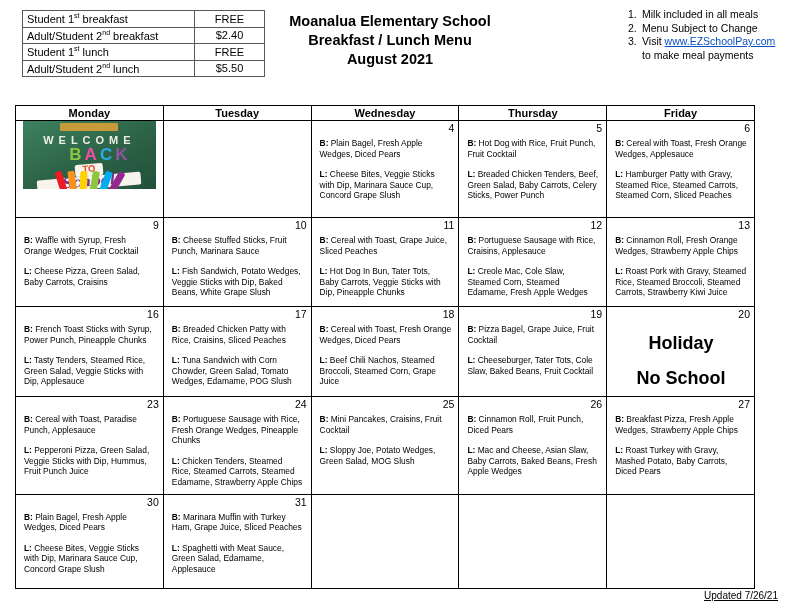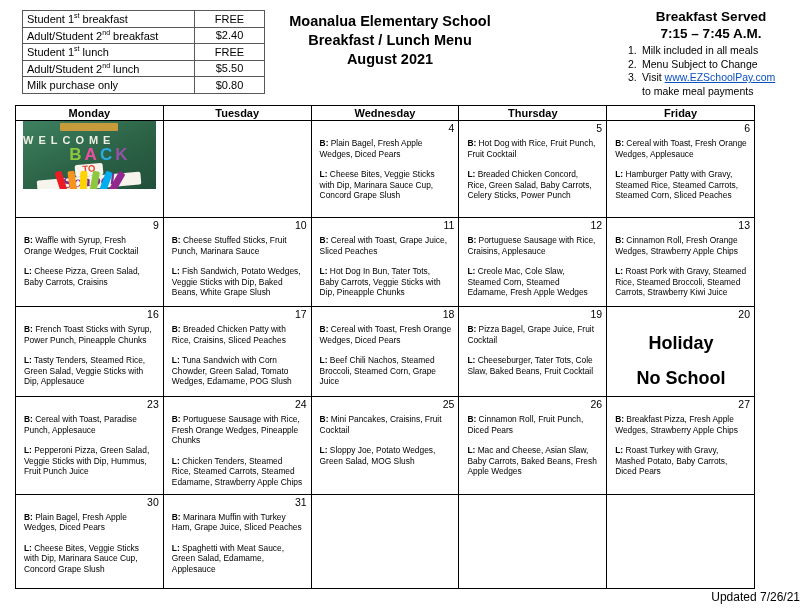--- a/index.html
+++ b/index.html
@@ -39,42 +39,42 @@
   .holiday { margin-top:14px; text-align:center; font-weight:bold; font-size:18px; line-height:1; }
   .holiday div + div { margin-top:17px; }
 
   
   td.img-cell { padding:0 7px; background:#fff; }
   .art { position:relative; width:100%; height:100%; overflow:hidden; }
 
   .art.welcome { background:linear-gradient(155deg,#3d8160 0%,#2c6246 55%,#21503a 100%); }
   .ribbon { position:absolute; top:2px; left:50%; transform:translateX(-50%);
             width:58px; height:8px; background:#c79a3a; border-radius:1px; }
-  .wl1 { margin-top:14px; text-align:left; color:#efeee2; font-weight:bold;
+  .wl1 { margin-top:14px; text-align:center; color:#efeee2; font-weight:bold;
          font-size:11px; letter-spacing:5px; }
   .wl2 { text-align:center; font-weight:bold; font-size:17px; letter-spacing:3px; line-height:17px;padding-left:21px; }
   .wl3 { width:28px; margin:1px auto 0; background:#f6f4ec; color:#e8442a; font-weight:bold;
          font-size:9.5px; text-align:center; transform:rotate(-5deg); padding:0 0 1px; border-radius:2px; }
   .wl4 { width:104px; margin:1px auto 0; background:#f6f4ec; color:#7b2f8e; font-weight:bold;
          font-style:italic; font-family:"DejaVu Serif", serif; font-size:14px; text-align:center;
          transform:rotate(-5deg); padding:0 0 2px; border-radius:2px; }
   .pens { position:absolute; bottom:-6px; left:0; right:0; display:flex; justify-content:center; gap:4px; }
   .pens i { display:block; width:7px; height:24px; border-radius:2px; }
   .pens i:nth-child(1){ transform:rotate(-18deg); }
   .pens i:nth-child(2){ transform:rotate(-8deg); }
   .pens i:nth-child(3){ transform:rotate(2deg); }
   .pens i:nth-child(4){ transform:rotate(10deg); }
   .pens i:nth-child(5){ transform:rotate(20deg); }
   .pens i:nth-child(6){ transform:rotate(30deg); }
 
   .art.kids { background:#fff; }
 
   
   .disclaimer { position:absolute; left:0; right:0; top:588px; text-align:center; font-size:10.5px; }
-  .updated { position:absolute; right:0; top:590px; font-size:12px; }
+  .updated { position:absolute; right:22px; top:590px; font-size:10px;text-decoration:underline; }
 </style>
 </head>
 <body>
 
 <div class="page">
 
   <table class="price-table">
     <tbody id="price-body">
         <tr>
           <td class="pt-label"><span>Student 1</span><sup>st</sup><span> breakfast</span></td>
@@ -84,39 +84,31 @@
           <td class="pt-label"><span>Adult/Student 2</span><sup>nd</sup><span> breakfast</span></td>
           <td class="pt-price">$2.40</td>
         </tr>
         <tr>
           <td class="pt-label"><span>Student 1</span><sup>st</sup><span> lunch</span></td>
           <td class="pt-price">FREE</td>
         </tr>
         <tr>
           <td class="pt-label"><span>Adult/Student 2</span><sup>nd</sup><span> lunch</span></td>
           <td class="pt-price">$5.50</td>
-        </tr>
-        <tr>
-          <td class="pt-label"><span>Milk purchase only</span><sup></sup><span></span></td>
-          <td class="pt-price">$0.80</td>
         </tr>
       </tbody>
   </table>
 
   <div class="title">
     <div>Moanalua Elementary School</div>
     <div>Breakfast / Lunch Menu</div>
     <div>August 2021</div>
   </div>
 
   <div class="info">
-    <div class="info-h">
-      <div>Breakfast Served</div>
-      <div>7:15 – 7:45 A.M.</div>
-    </div>
     <div class="note">
       <span class="num">1.</span>
       <span class="cont">Milk included in all meals</span>
     </div>
     <div class="note">
       <span class="num">2.</span>
       <span class="cont">Menu Subject to Change</span>
     </div>
     <div class="note">
       <span class="num">3.</span>
@@ -157,21 +149,21 @@
             <div class="art kids"></div>
           </td>
           <td>
             <div class="daynum">4</div>
             <p class="meal"><b>B:</b> <span>Plain Bagel, Fresh Apple Wedges, Diced Pears</span></p>
             <p class="meal"><b>L:</b> <span>Cheese Bites, Veggie Sticks with Dip, Marinara Sauce Cup, Concord Grape Slush</span></p>
           </td>
           <td>
             <div class="daynum">5</div>
             <p class="meal"><b>B:</b> <span>Hot Dog with Rice, Fruit Punch, Fruit Cocktail</span></p>
-            <p class="meal"><b>L:</b> <span>Breaded Chicken Concord, Rice, Green Salad, Baby Carrots, Celery Sticks, Power Punch</span></p>
+            <p class="meal"><b>L:</b> <span>Breaded Chicken Tenders, Beef, Green Salad, Baby Carrots, Celery Sticks, Power Punch</span></p>
           </td>
           <td>
             <div class="daynum">6</div>
             <p class="meal"><b>B:</b> <span>Cereal with Toast, Fresh Orange Wedges, Applesauce</span></p>
             <p class="meal"><b>L:</b> <span>Hamburger Patty with Gravy, Steamed Rice, Steamed Carrots, Steamed Corn, Sliced Peaches</span></p>
           </td>
         </tr>
         <tr style="height: 89px;">
           <td>
             <div class="daynum">9</div>

